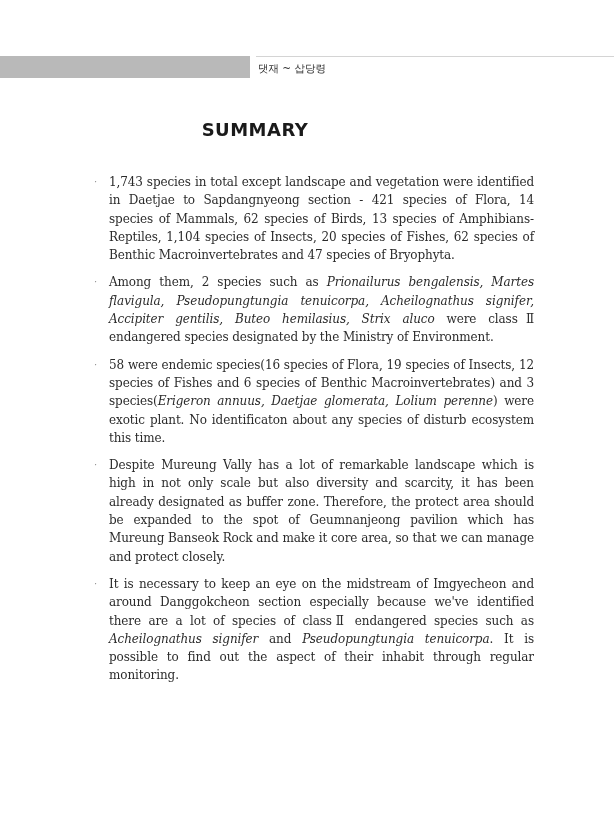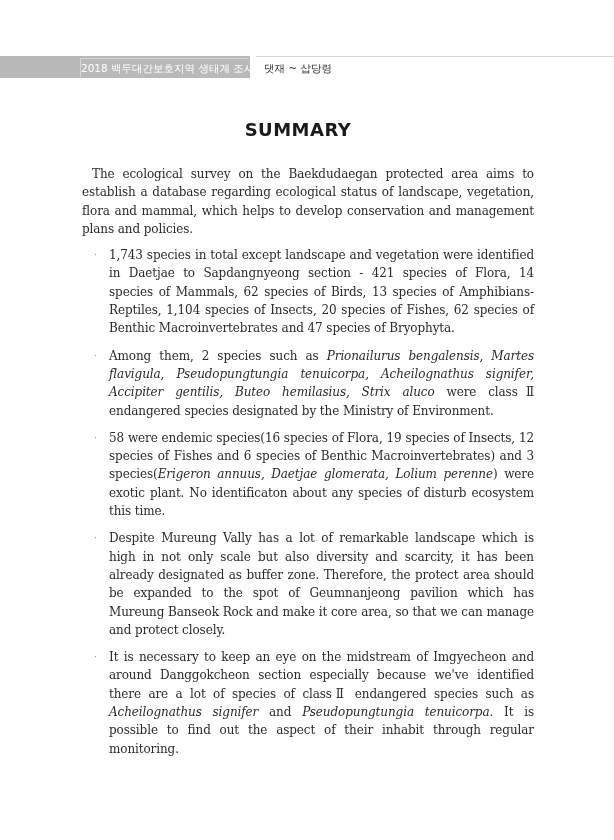--- a/index.html
+++ b/index.html
@@ -49,40 +49,39 @@
     .header-line {
       position: absolute;
       left: 256px;
       top: 0;
       width: 358px;
       height: 1px;
       background: #d4d4d4;
     }
     .header-section {
       position: absolute;
-      left: 264px;
+      left: 258px;
       top: 3px;
       font-family: "DejaVu Sans", "Liberation Sans", sans-serif;
       font-size: 10.5px;
       line-height: 18px;
       color: #333333;
       white-space: nowrap;
     }
     .title {
       position: absolute;
       left: 0;
       top: 107px;
       width: 510px;
       text-align: center;
       font-family: "DejaVu Sans", "Liberation Sans", sans-serif;
       font-weight: bold;
       font-size: 18px;
       letter-spacing: 0.5px;
       color: #1a1a1a;
-      margin-left: 43px;
     }
     .body-text {
       position: absolute;
       left: 82px;
       top: 165px;
       width: 452px;
       font-size: 12px;
       line-height: 18.3px;
       text-align: justify;
       letter-spacing: -0.1px;
@@ -110,29 +109,27 @@
     }
     .bullet-text i {
       font-style: italic;
     }
   </style>
 </head>
 <body>
 
 <div class="header">
   <div class="header-grey"></div>
-  <div class="header-label-box">2018 백두대간보호지역 생태계 조사</div>
   <div class="header-line"></div>
   <div class="header-section">댓재 ~ 삽당령</div>
 </div>
 
 <h1 class="title">SUMMARY</h1>
 
 <div class="body-text">
-  <p class="para">The ecological survey on the Baekdudaegan protected area aims to establish a database regarding ecological status of landscape, vegetation, flora and mammal, which helps to develop conservation and management plans and policies.</p>
 
   <ul class="bullets">
     <li class="bullet">
       <span class="bullet-mark">·</span>
       <span class="bullet-text"><span>1,743 species in total except landscape and vegetation were identified in Daetjae to Sapdangnyeong section - 421 species of Flora, 14 species of Mammals, 62 species of Birds, 13 species of Amphibians-Reptiles, 1,104 species of Insects, 20 species of Fishes, 62 species of Benthic Macroinvertebrates and 47 species of Bryophyta.</span></span>
     </li>
     <li class="bullet">
       <span class="bullet-mark">·</span>
       <span class="bullet-text"><span>Among them, 2 species such as </span><i>Prionailurus bengalensis, Martes flavigula, Pseudopungtungia tenuicorpa, Acheilognathus signifer, Accipiter gentilis, Buteo hemilasius, Strix aluco</i><span> were classⅡ endangered species designated by the Ministry of Environment.</span></span>
     </li>

